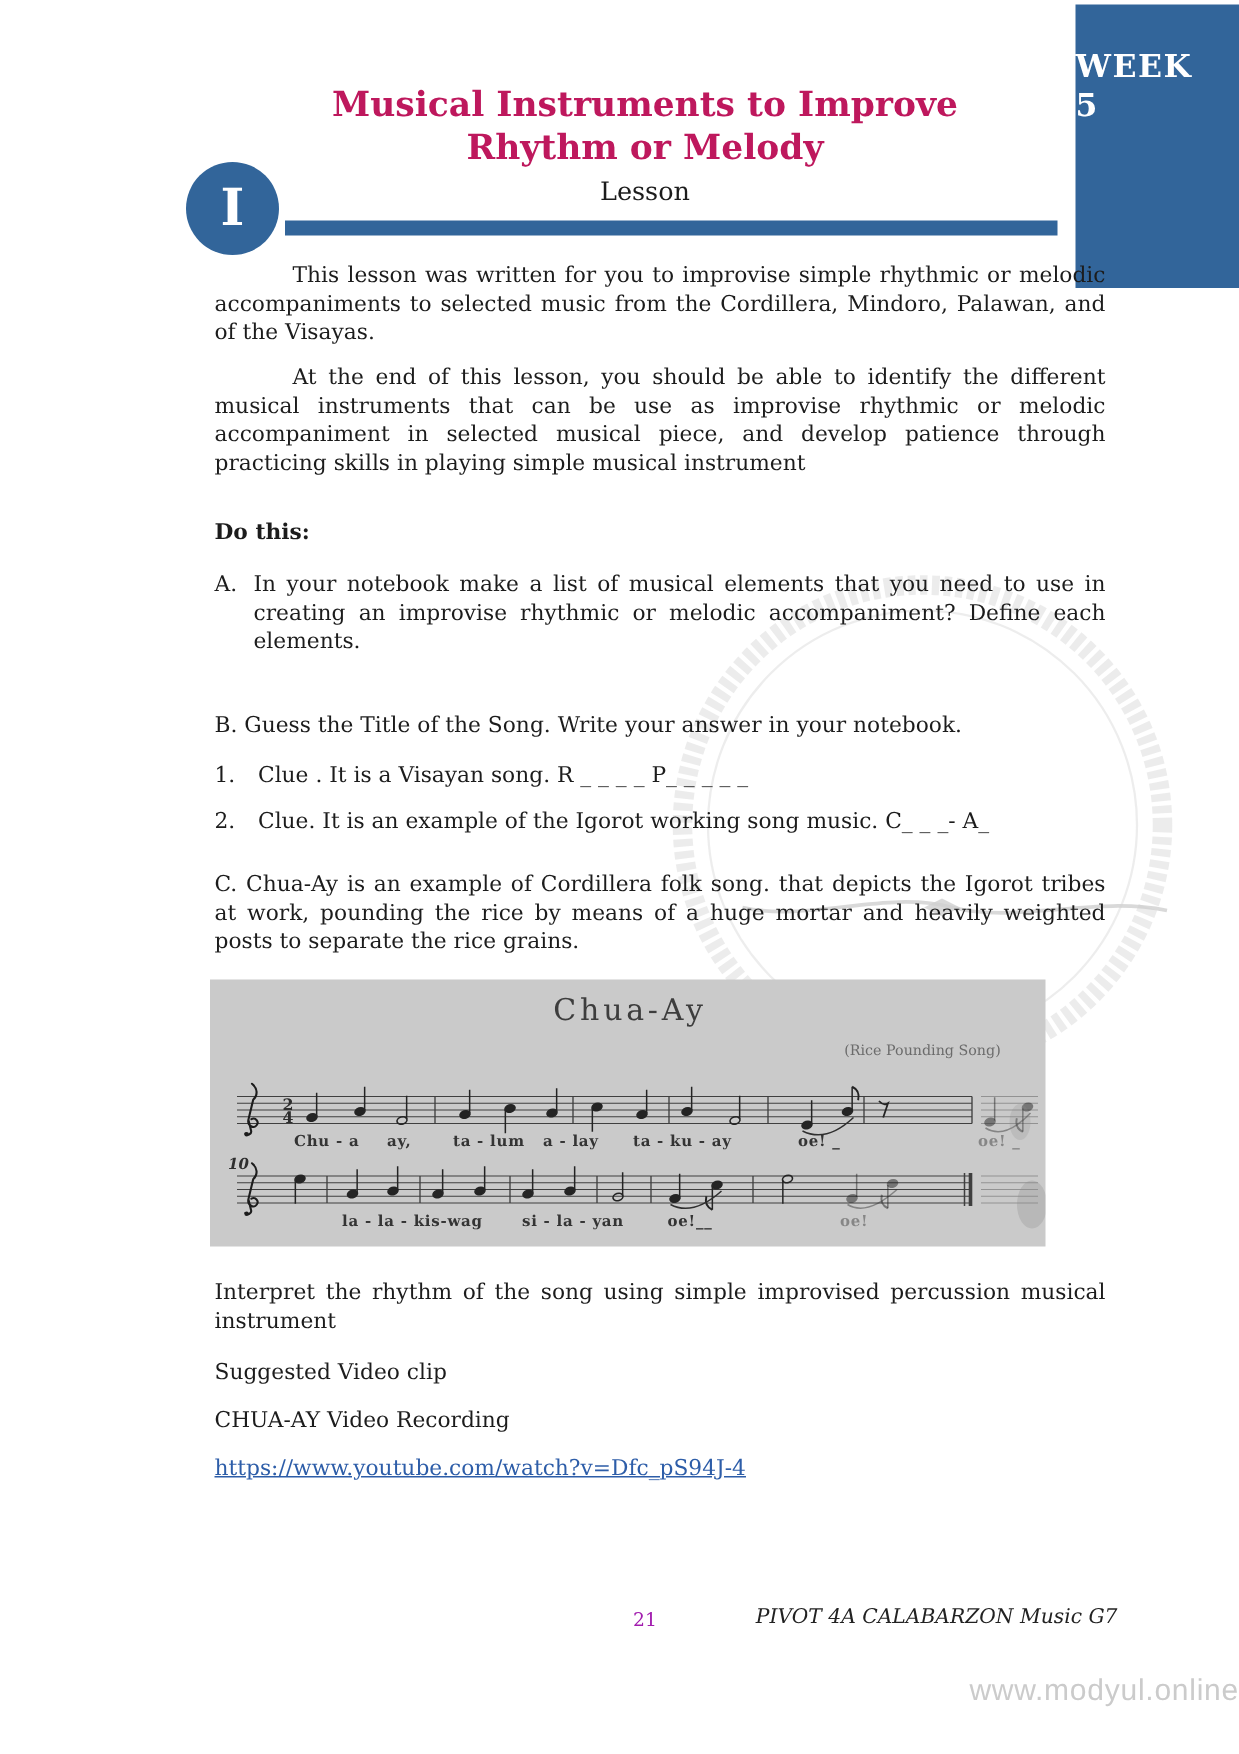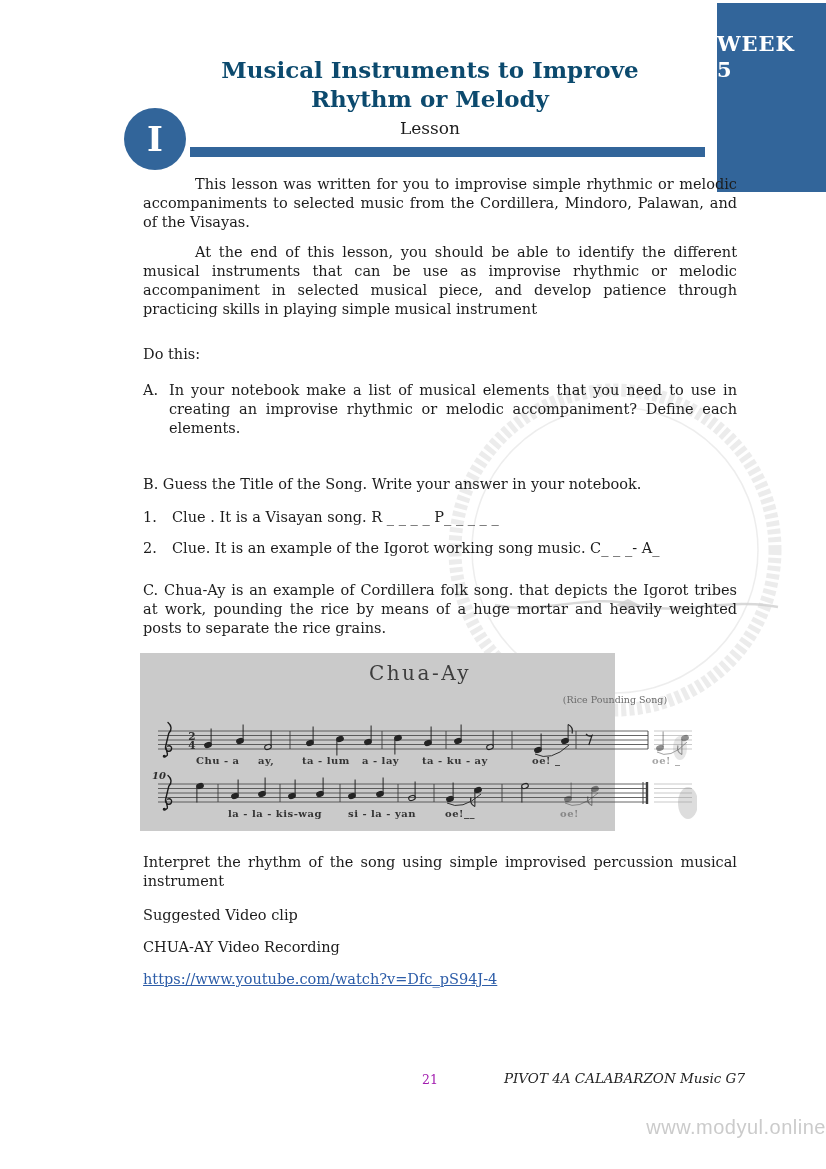--- a/index.html
+++ b/index.html
@@ -24,50 +24,50 @@
   .section-icon{
     position:absolute;left:124px;top:108px;width:62px;height:62px;
     border-radius:50%;background:var(--accent);color:#fff;
     display:flex;align-items:center;justify-content:center;
     font-size:34px;font-weight:bold;
   }
   .title-block{
     position:absolute;left:150px;top:55px;width:560px;text-align:center;
   }
   .title-block h1{
-    font-size:23px;font-weight:bold;line-height:29px;color:#0c4a6e;
+    font-size:23px;font-weight:bold;line-height:29px;color:#be185d;
   }
   .title-block .subtitle{
     font-size:17px;margin-top:5px;color:#1c1c1c;
   }
   .title-rule{
     position:absolute;left:190px;top:147px;width:515px;height:10px;
     background:var(--accent);
   }
   
   .stamp{position:absolute;left:410px;top:355px;width:400px;height:400px;z-index:0;pointer-events:none;}
   
   .content{position:absolute;left:143px;top:168px;width:594px;z-index:1;}
   .content p{font-size:14.5px;line-height:19px;text-align:justify;}
   p.indent{text-indent:52px;}
   .p1{margin-top:7px;}
   .p2{margin-top:11px;}
-  .do-this{margin-top:26px;font-weight:normal;font-size:15px;}
+  .do-this{margin-top:26px;font-weight:bold;font-size:15px;}
   .hang{display:flex;margin-top:17px;}
   .hang .marker{flex:none;width:26px;font-size:14.5px;line-height:19px;}
   .hang .htext{flex:1;font-size:14.5px;line-height:19px;text-align:justify;}
   .item-b{margin-top:37px;text-align:left;}
   .clue{display:flex;margin-top:14px;}
   .clue .marker{flex:none;width:29px;font-size:14.5px;line-height:19px;}
   .clue .htext{flex:1;font-size:14.5px;line-height:19px;}
   .clue2{margin-top:12px;}
   .item-c{margin-top:23px;}
   
   .sheet{
-    margin-top:15px;margin-left:-3px;width:475px;height:178px;
+    margin-top:15px;margin-left:-3px;width:557px;height:178px;
     background:var(--sheet-bg);
   }
   .after1{margin-top:22px;}
   .after2{margin-top:15px;text-align:left !important;}
   .after3{margin-top:13px;text-align:right;}
   .link-line{margin-top:13px;}
   .link-line a{color:var(--link);text-decoration:underline;font-size:14.5px;}
   
   .page-number{position:absolute;left:422px;top:1072px;font-size:12.5px;color:#a21caf;z-index:1;}
   .edition{position:absolute;right:81px;top:1070px;font-size:13.5px;font-style:italic;color:#222;z-index:1;}

